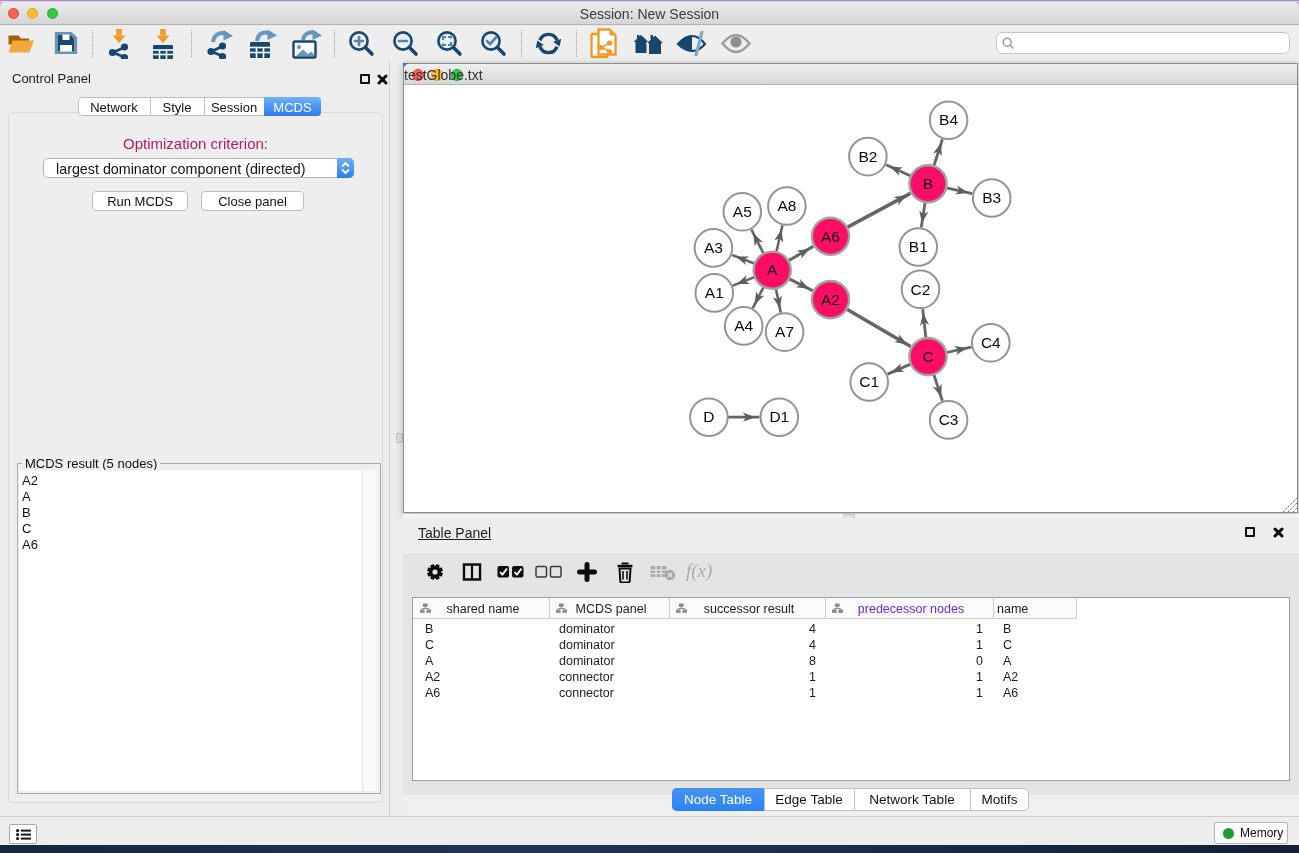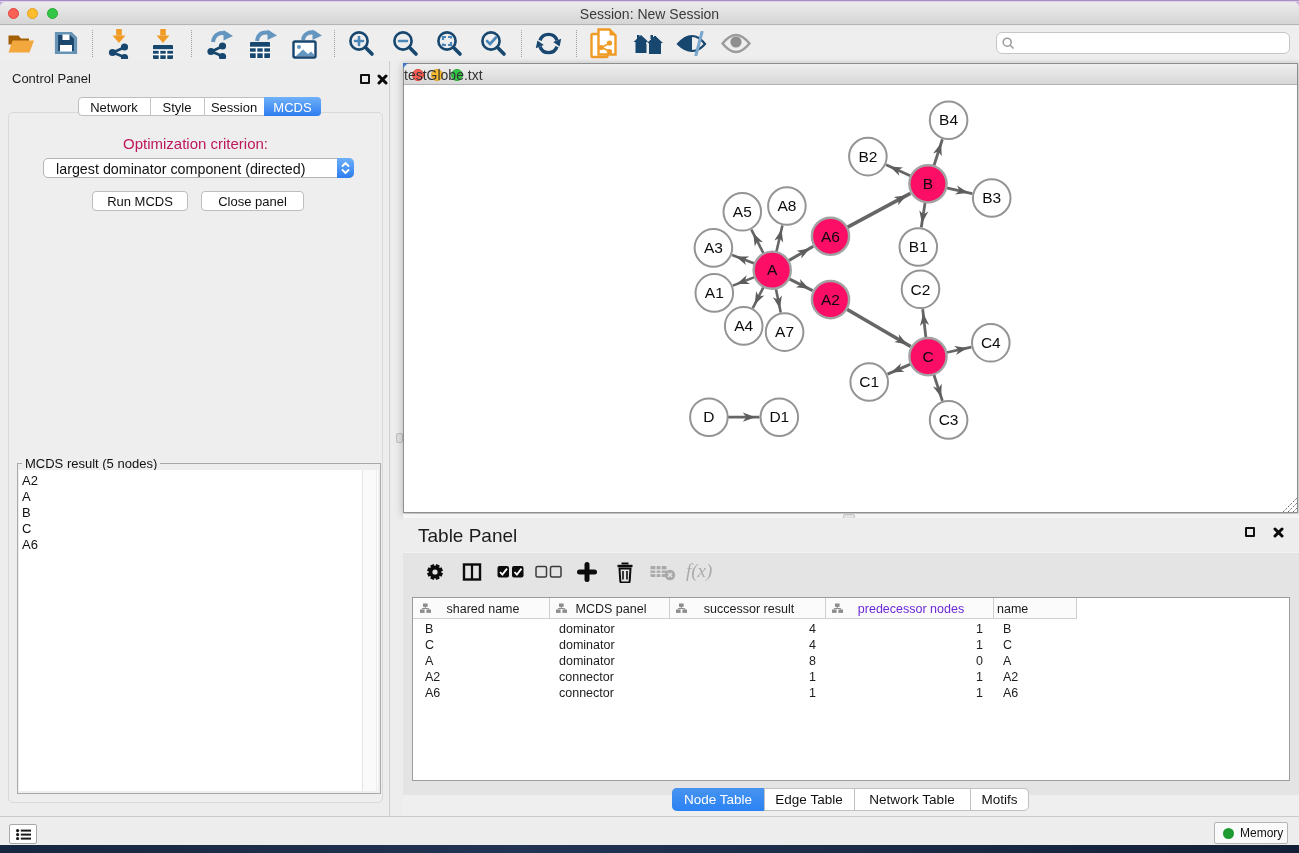--- a/index.html
+++ b/index.html
@@ -306,21 +306,21 @@
     <text x="586.8" y="261.0" font-size="15.5" fill="#0c0c0c" text-anchor="middle" font-family="Liberation Sans,sans-serif">C4</text>
     <text x="524.0" y="274.8" font-size="15.5" fill="#0c0c0c" text-anchor="middle" font-family="Liberation Sans,sans-serif">C</text>
     <text x="465.2" y="300.2" font-size="15.5" fill="#0c0c0c" text-anchor="middle" font-family="Liberation Sans,sans-serif">C1</text>
     <text x="544.6" y="338.1" font-size="15.5" fill="#0c0c0c" text-anchor="middle" font-family="Liberation Sans,sans-serif">C3</text>
     <text x="304.9" y="335.4" font-size="15.5" fill="#0c0c0c" text-anchor="middle" font-family="Liberation Sans,sans-serif">D</text>
     <text x="375.3" y="335.4" font-size="15.5" fill="#0c0c0c" text-anchor="middle" font-family="Liberation Sans,sans-serif">D1</text>
   </svg>
 <div class="abs" style="left:403px;top:514px;width:896px;height:4px;background:#f4f4f4;"></div>
 <div class="abs" style="left:843px;top:513.5px;width:12px;height:5px;background:#e3e3e3;border:1px solid #c4c4c4;border-radius:2px;"></div>
 <div class="abs" style="left:403px;top:518px;width:896px;height:298px;background:#ededed;"></div>
-<div class="abs" style="left:418px;top:525px;font-size:19px;color:#1c1c1c;">Table Panel</div>
+<div class="abs" style="left:418px;top:525px;font-size:14px;color:#1c1c1c;text-decoration:underline;">Table Panel</div>
 <div class="abs" style="left:1245px;top:527px;width:10px;height:10px;border:2px solid #111;border-radius:1px;"></div>
 <svg class="abs" style="left:1273px;top:527px;" width="11" height="11" viewBox="0 0 11 11">
     <g stroke="#0a0a0a" stroke-width="3" stroke-linecap="round">
       <line x1="2" y1="2" x2="9" y2="9"></line>
       <line x1="9" y1="2" x2="2" y2="9"></line>
     </g>
   </svg>
 <div class="abs" style="left:403px;top:552px;width:896px;height:243px;background:#e4e4e4;border-top:1px solid #f2f2f2;"></div>
 <svg class="abs" style="left:425px;top:562px;" width="20" height="20" viewBox="0 0 20 20">
     <circle cx="10" cy="10" r="6.2" fill="#0c0c0c"></circle>

